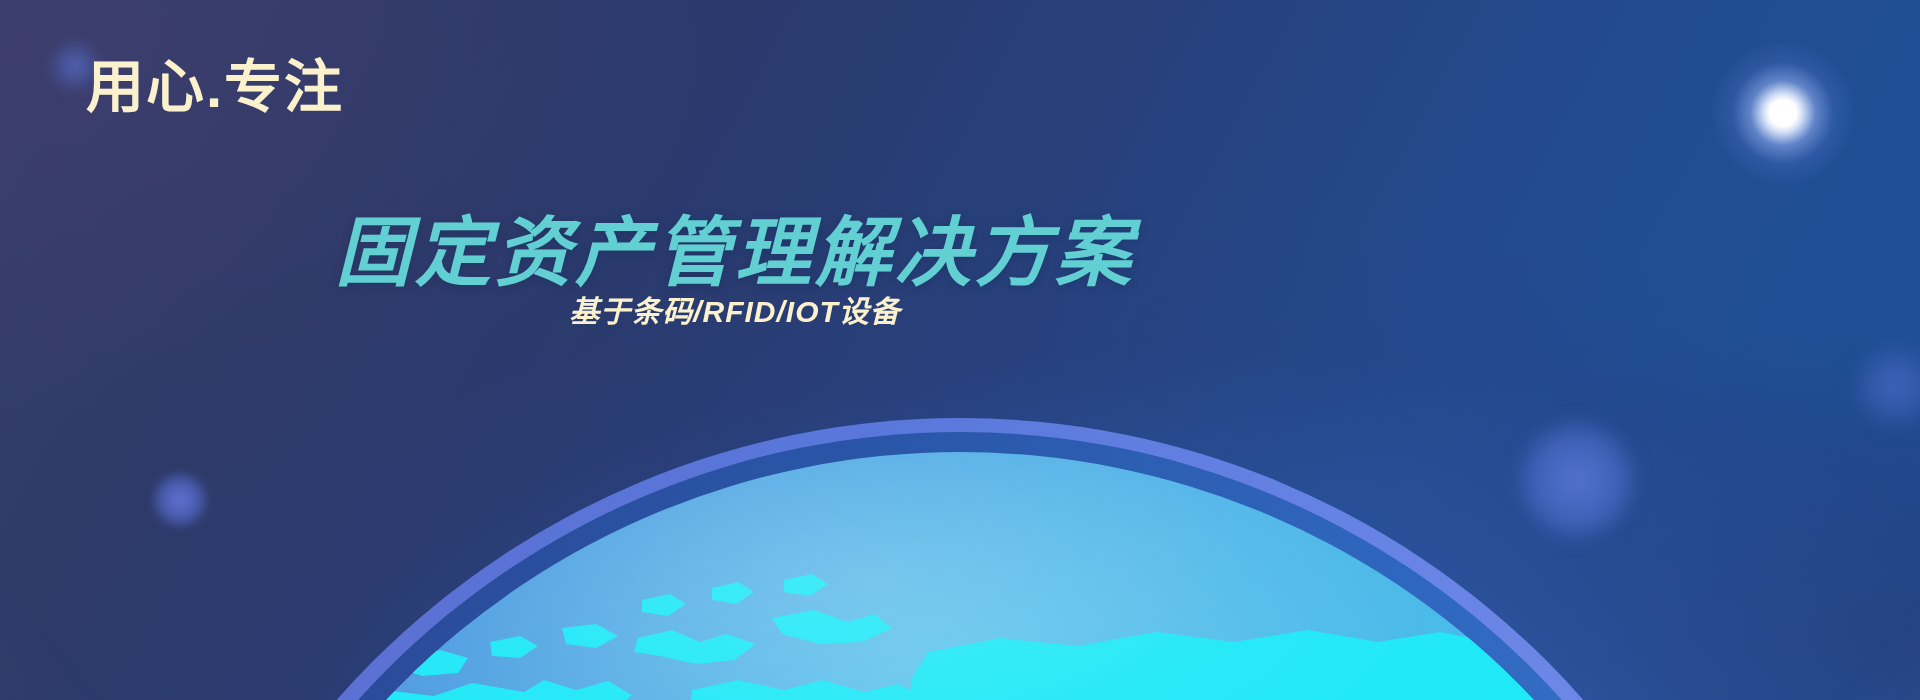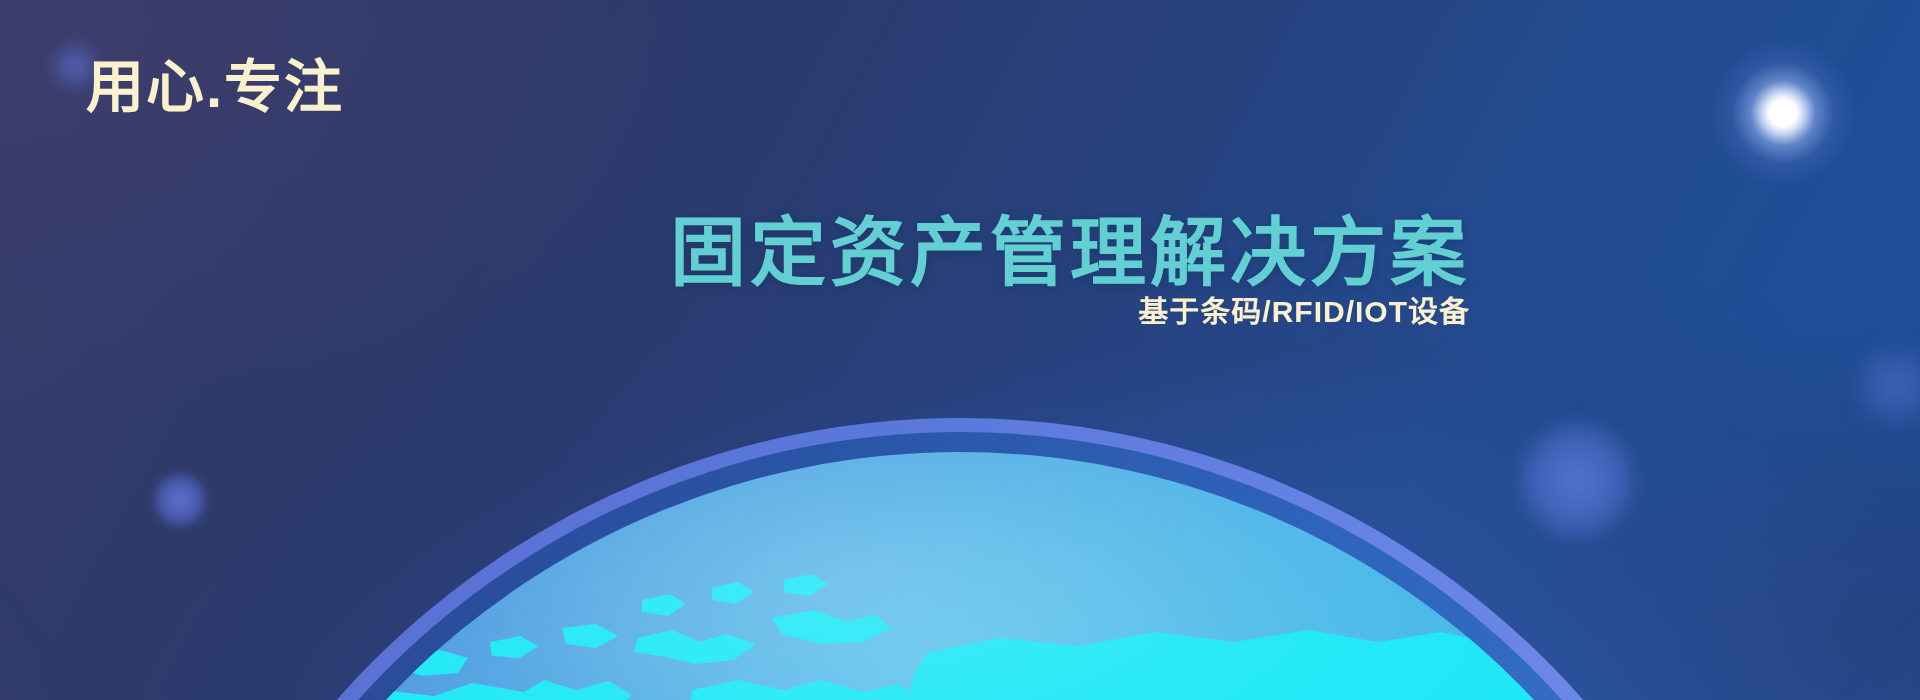--- a/index.html
+++ b/index.html
@@ -154,21 +154,22 @@
     letter-spacing: 2px;
     color: #fbf2cd;
     line-height: 1;
     white-space: nowrap;
   }
   .headline-block {
     position: absolute;
     left: 0;
     top: 212px;
     width: 1470px;
-    text-align: right;
+    text-align: center;
+    font-style: italic;
   }
   .headline {
     display: block;
     font-size: 76px;
     font-weight: 800;
     letter-spacing: 4px;
     color: #62cfd2;
     line-height: 1.08;
     text-shadow: 0 2px 10px rgba(10,40,80,0.30);
     white-space: nowrap;

